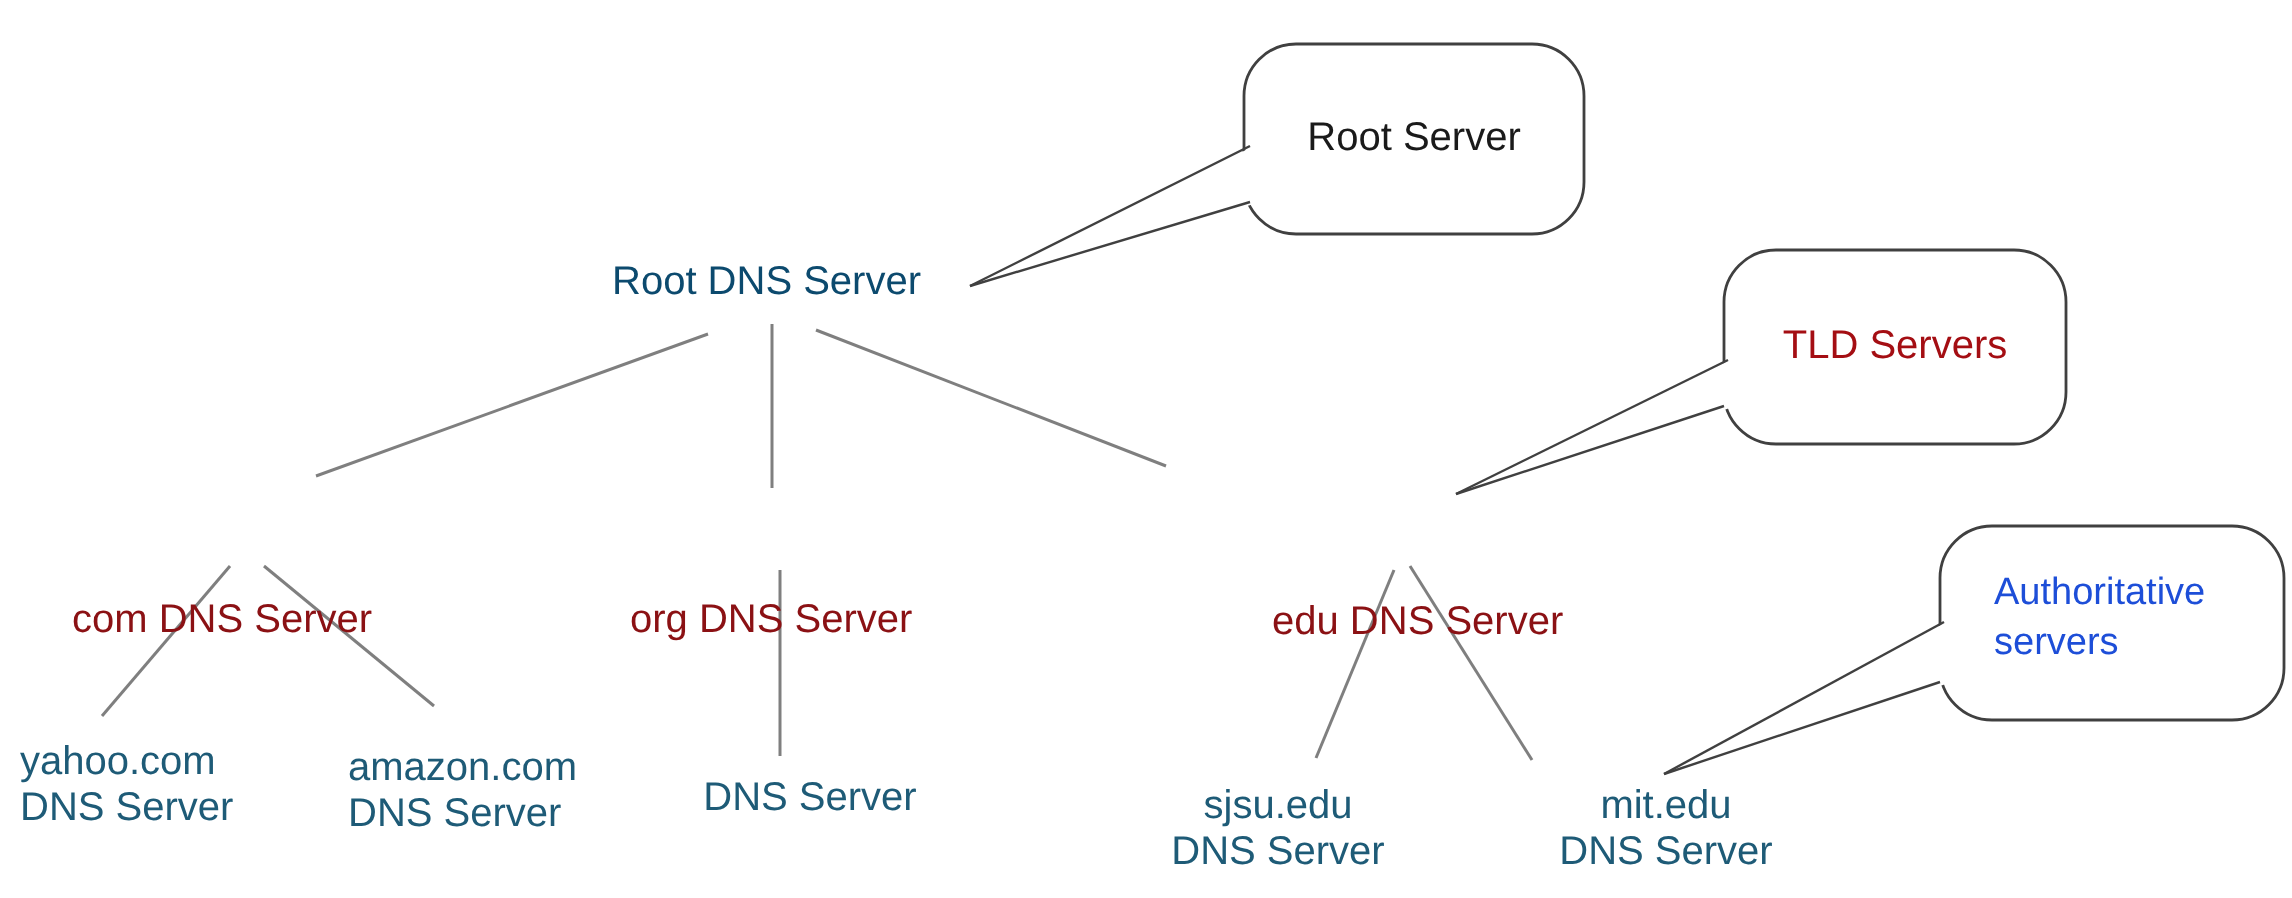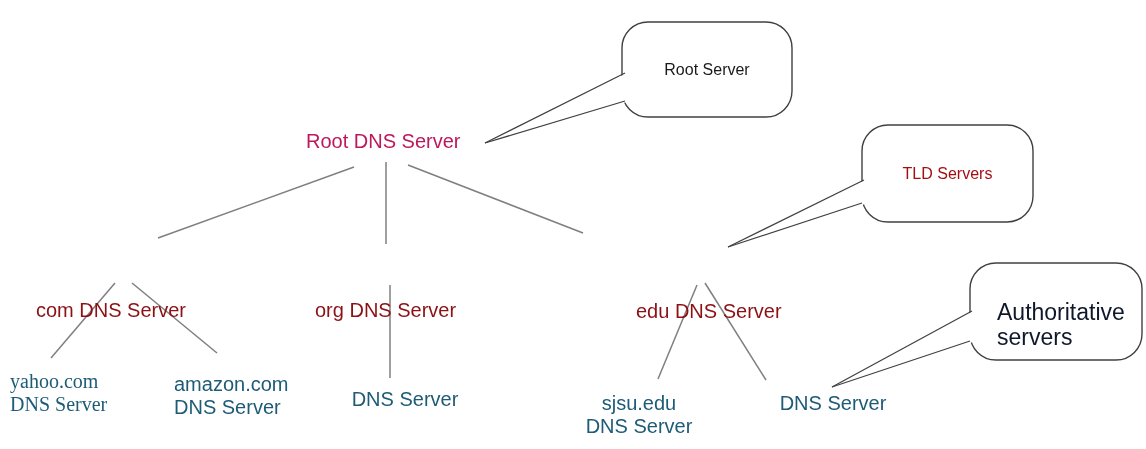--- a/index.html
+++ b/index.html
@@ -19,41 +19,40 @@
     position: absolute;
     left: 0;
     top: 0;
   }
   .label {
     position: absolute;
     font-size: 20px;
     line-height: 23px;
     white-space: nowrap;
   }
-  .root-node   { color: #be185d; }
+  .root-node   { color: #0c4a6e; }
   .level2-node { color: #8b1114; margin-top: 44px; }
   .leaf-node   { color: #1e5b77; }
   .leaf-node div { white-space: nowrap; }
   .bubble-text {
     position: absolute;
     display: flex;
     align-items: center;
     justify-content: center;
-    font-size: 16px;
+    font-size: 20px;
     white-space: nowrap;
   }
   .callout-root-text { color: #1a1a1a; }
   .callout-tld-text  { color: #a40e13; }
   .callout-auth-text {
     position: absolute;
-    color: #0f172a;
-    font-size: 23px;
+    color: #1d4ed8;
+    font-size: 19px;
     line-height: 25px;
     white-space: normal;
-    margin-top: 16px;
   }
   .center { text-align: center; }
 </style>
 </head>
 <body>
 
 <div class="canvas">
 
   <svg width="1146" height="449" viewBox="0 0 1146 449">
 
@@ -88,40 +87,41 @@
       <line x1="832" y1="387" x2="970" y2="341" stroke="#404040" stroke-width="1.2"></line>
     </g>
   </svg>
 
   <div class="label root-node" style="left:306px; top:130px;">Root DNS Server</div>
 
   <div class="label level2-node" style="left:36px; top:255px;">com DNS Server</div>
   <div class="label level2-node" style="left:315px; top:255px;">org DNS Server</div>
   <div class="label level2-node" style="left:636px; top:256px;">edu DNS Server</div>
 
-  <div class="label leaf-node" style="left:10px; top:370px;font-family:Liberation Serif, serif;">
+  <div class="label leaf-node" style="left:10px; top:370px;">
     <div>yahoo.com</div>
     <div>DNS Server</div>
   </div>
 
   <div class="label leaf-node" style="left:174px; top:373px;">
     <div>amazon.com</div>
     <div>DNS Server</div>
   </div>
 
   <div class="label leaf-node center" style="left:345px; top:388px; width:120px;">
     <div>DNS Server</div>
   </div>
 
   <div class="label leaf-node center" style="left:578px; top:392px; width:122px;">
     <div>sjsu.edu</div>
     <div>DNS Server</div>
   </div>
 
   <div class="label leaf-node center" style="left:772px; top:392px; width:122px;">
+    <div>mit.edu</div>
     <div>DNS Server</div>
   </div>
 
   <div class="bubble-text callout-root-text" style="left:622px; top:22px; width:170px; height:95px;">Root Server</div>
 
   <div class="bubble-text callout-tld-text" style="left:862px; top:125px; width:171px; height:97px;">TLD Servers</div>
 
   <div class="callout-auth-text" style="left:997px; top:284px; width:126px;">Authoritative servers</div>
 
 </div>

